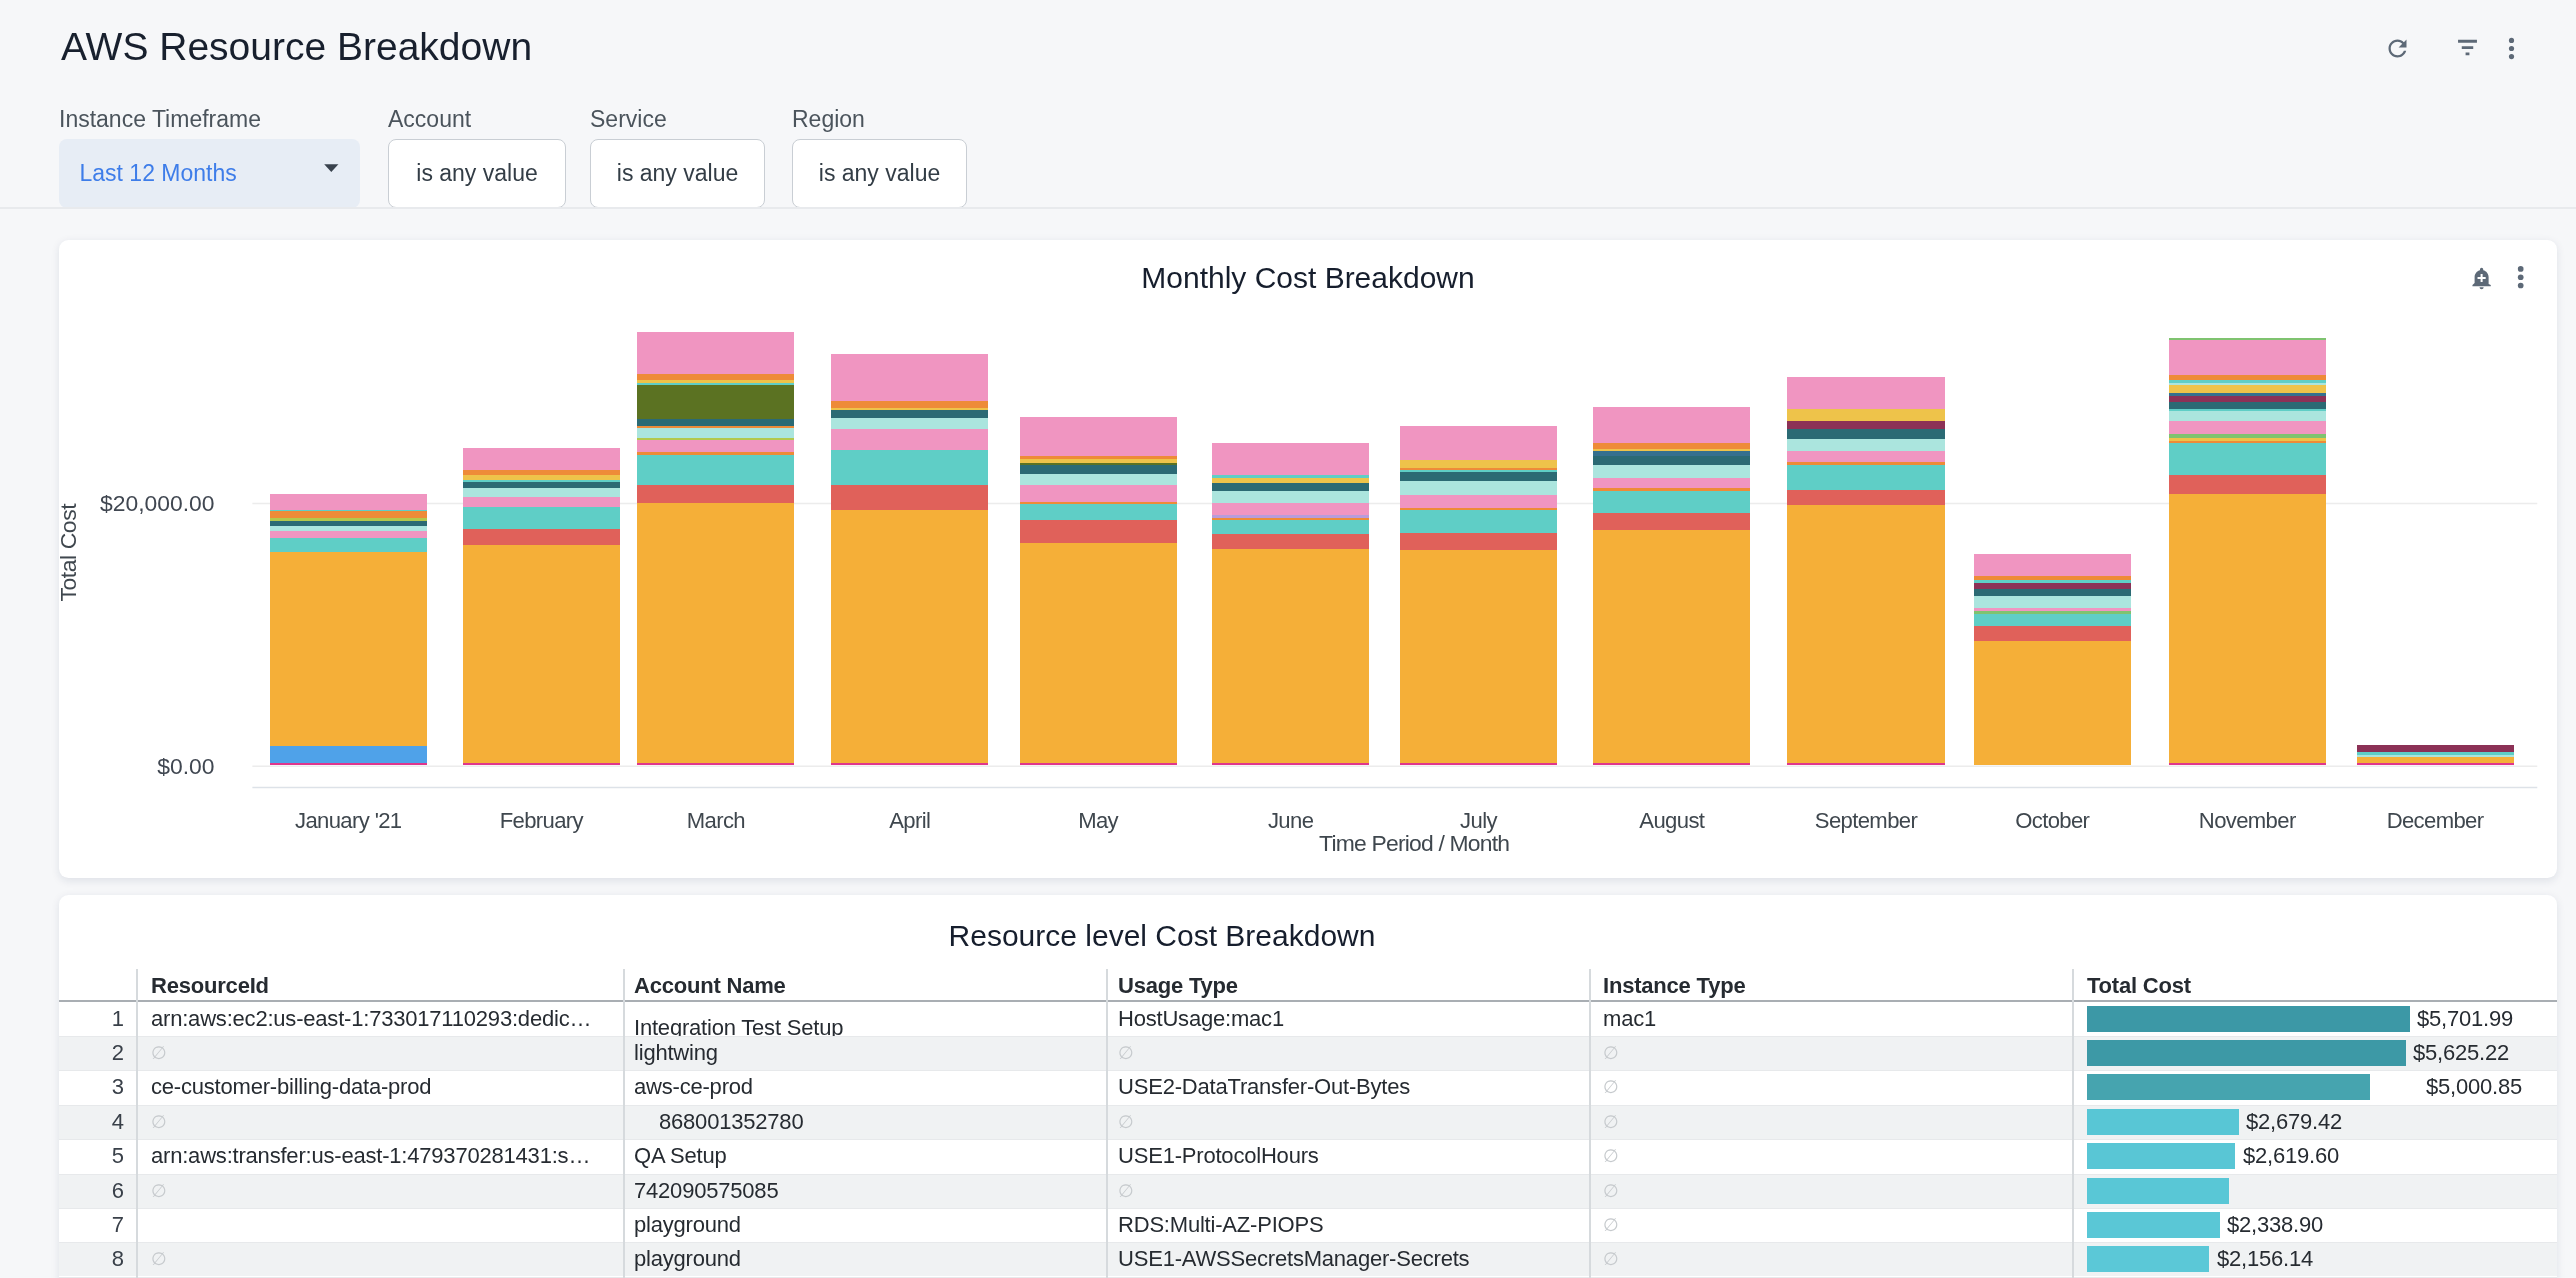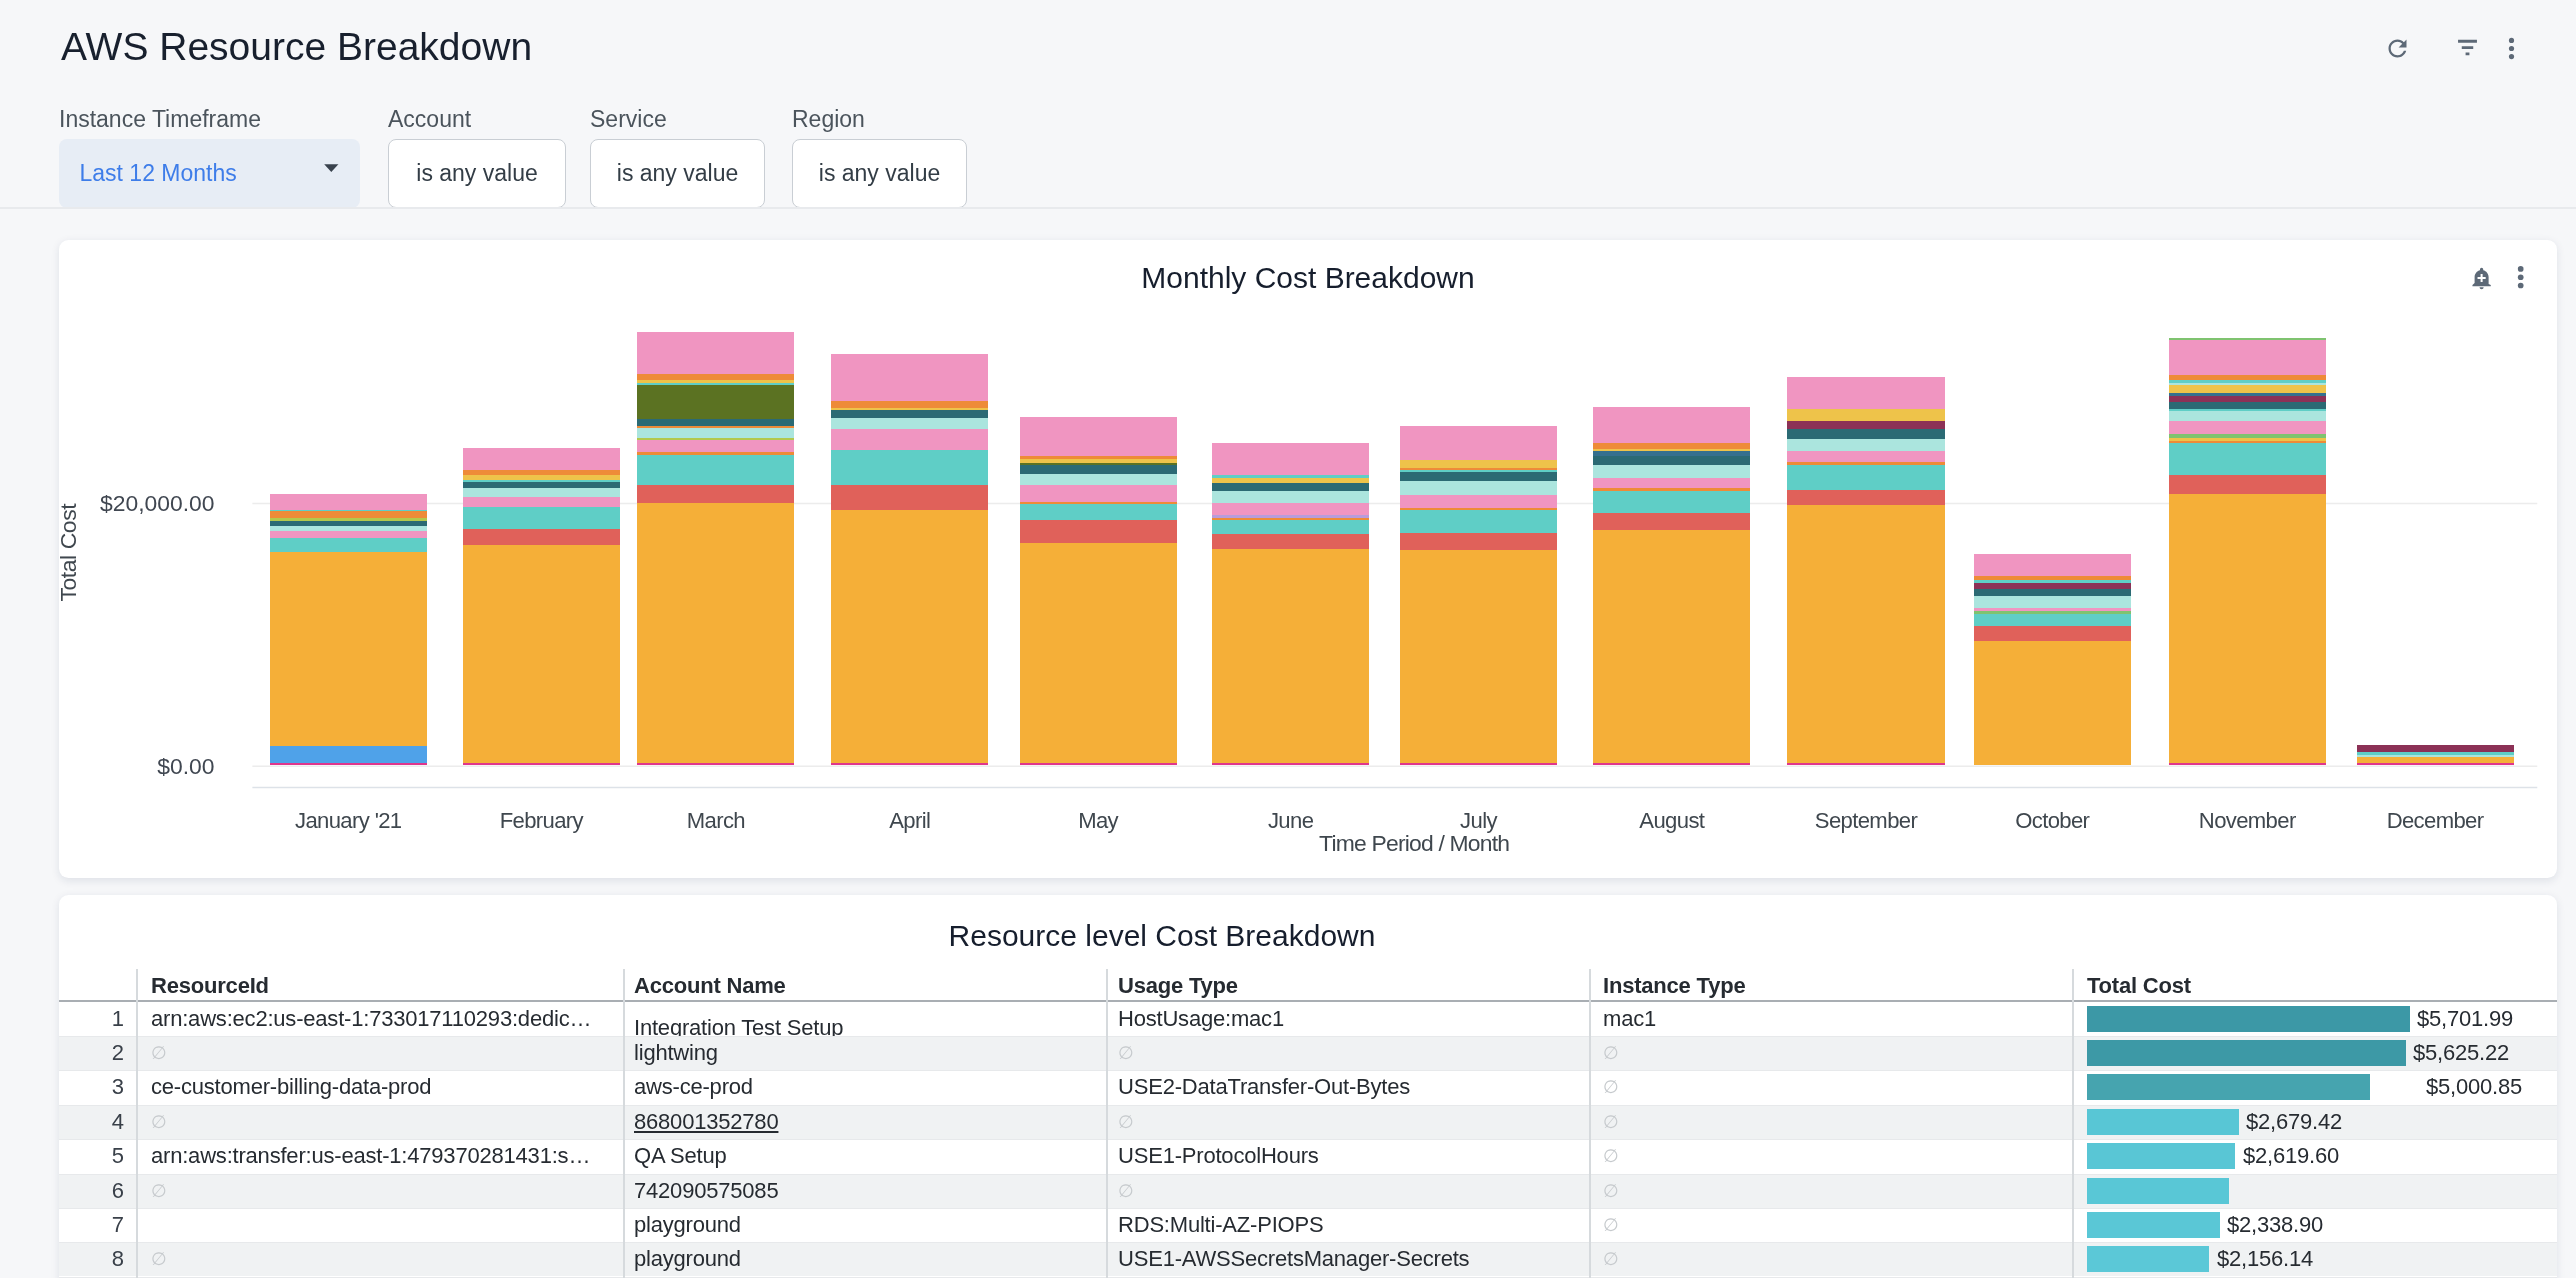--- a/index.html
+++ b/index.html
@@ -256,21 +256,21 @@
         <span class="tc" style="left:92px;">ce-customer-billing-data-prod</span>
         <span class="tc" style="left:575px;">aws-ce-prod</span>
         <span class="tc" style="left:1059px;">USE2-DataTransfer-Out-Bytes</span>
         <span class="tc null" style="left:1544px;">∅</span>
         <div class="bar" style="left:2028px;width:283px;background:#46A4AF;"></div>
         <span class="tc" style="left:2319px;margin-left:48px;">$5,000.85</span>
       </div>
       <div class="tr" style="top:210px;background:#f0f2f3;">
         <span class="rn">4</span>
         <span class="tc null" style="left:92px;">∅</span>
-        <span class="tc" style="left:575px;text-decoration:underline;">868001352780</span>
+        <span class="tc" style="left:600px;">868001352780</span>
         <span class="tc null" style="left:1059px;">∅</span>
         <span class="tc null" style="left:1544px;">∅</span>
         <div class="bar" style="left:2028px;width:152px;background:#58C6D5;"></div>
         <span class="tc" style="left:2187px;">$2,679.42</span>
       </div>
       <div class="tr" style="top:244px;background:#ffffff;">
         <span class="rn">5</span>
         <span class="tc" style="left:92px;">arn:aws:transfer:us-east-1:479370281431:s…</span>
         <span class="tc" style="left:575px;">QA Setup</span>
         <span class="tc" style="left:1059px;">USE1-ProtocolHours</span>

